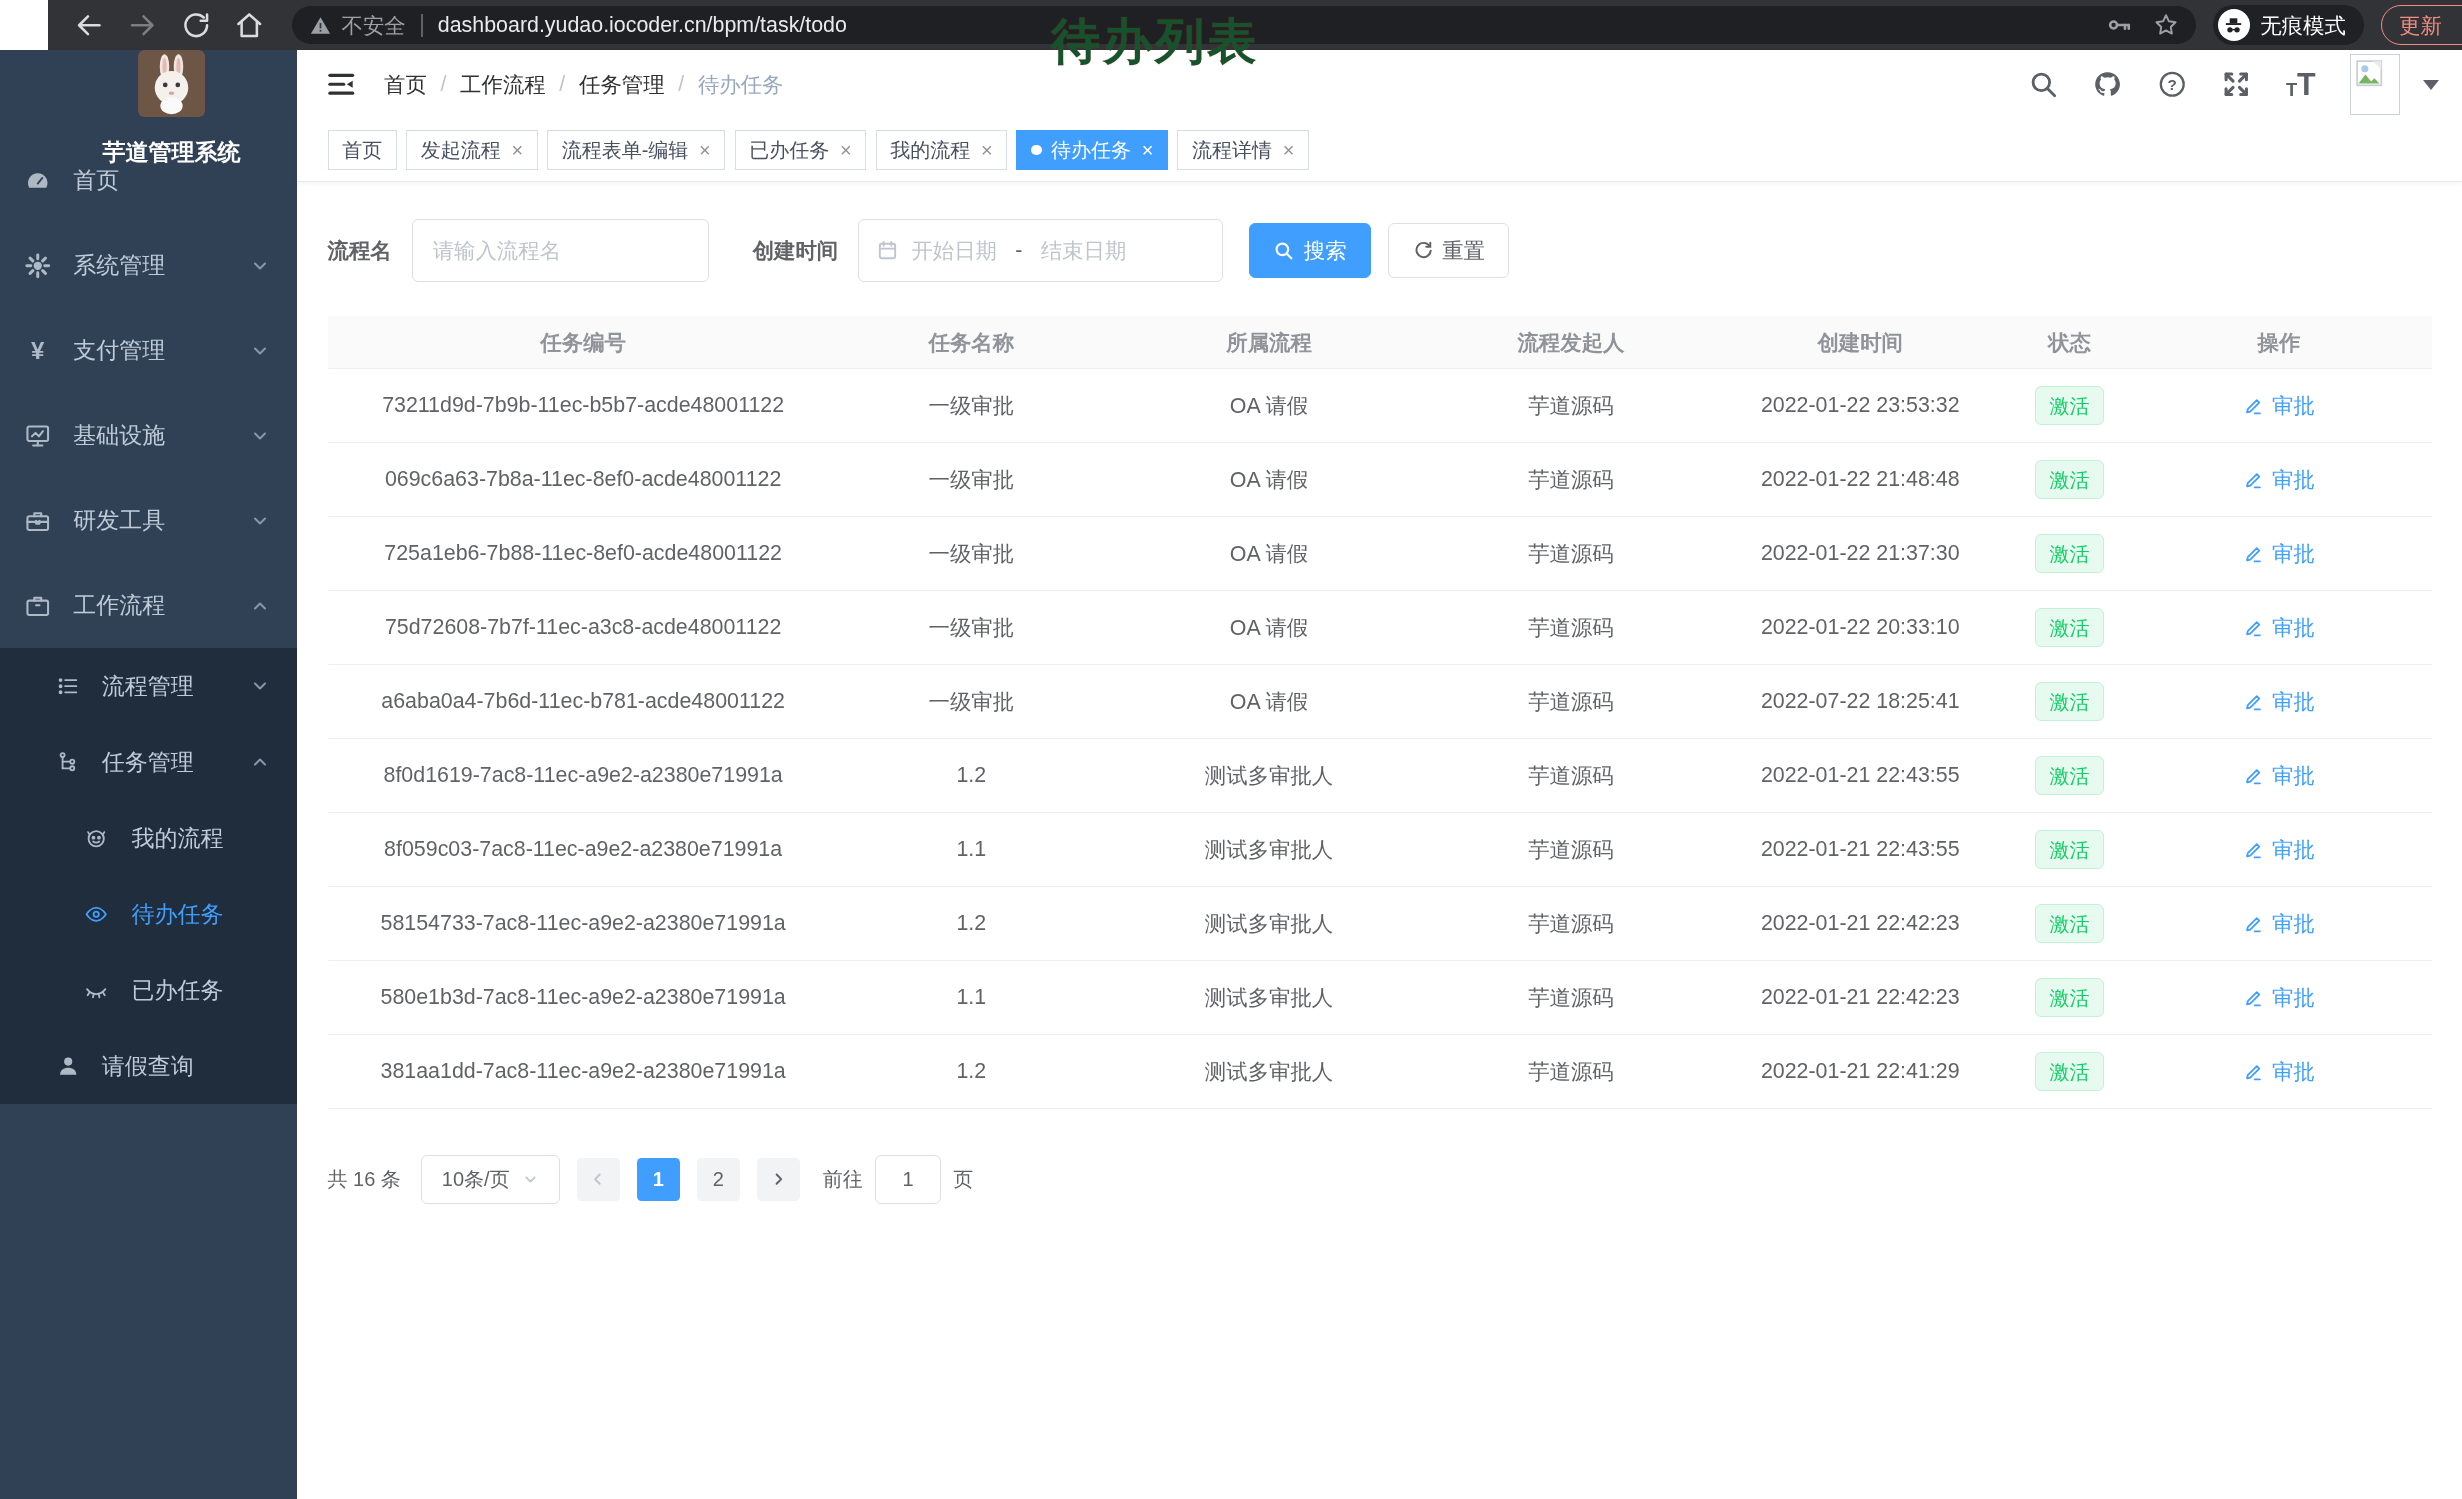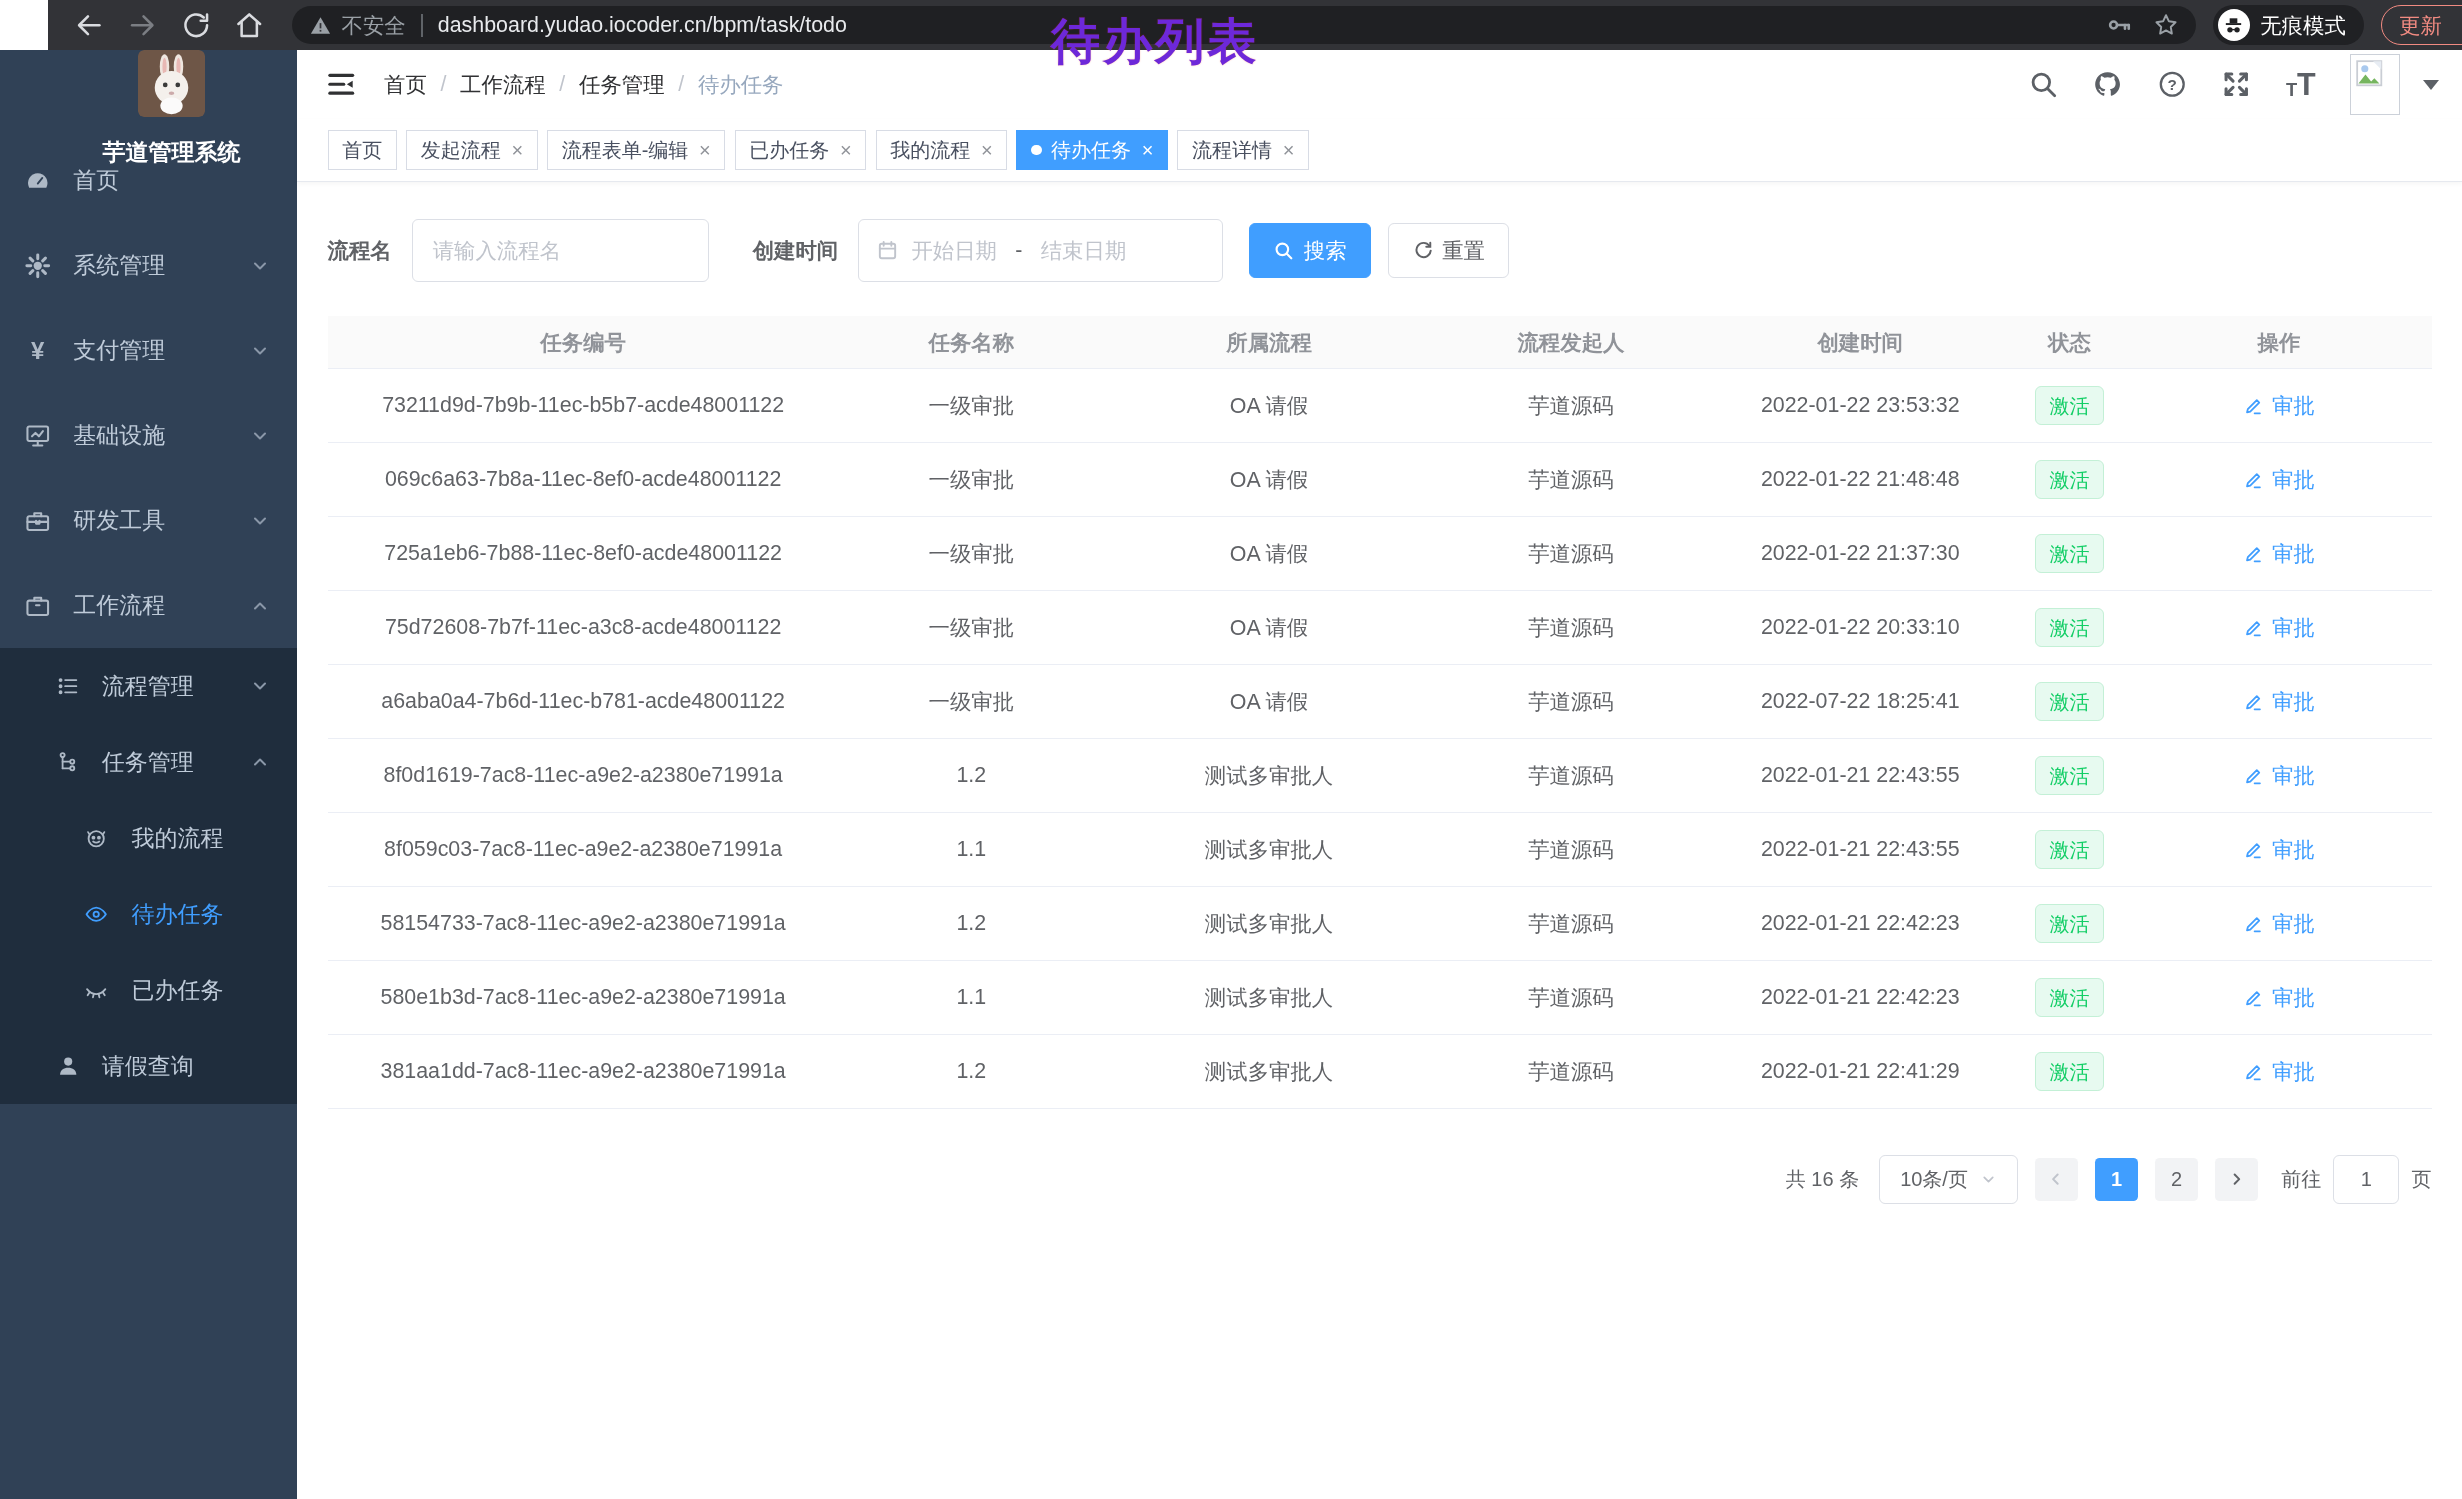--- a/index.html
+++ b/index.html
@@ -29,21 +29,21 @@
     align-items:center;justify-content:center;}
   .incog-circle svg{width:23px;height:23px;}
   .incog-label{color:#fff;font-size:21.4px;white-space:nowrap;}
   .update-pill{height:40px;border:1.5px solid #f28b82;border-radius:21.4px;display:flex;align-items:center;
     gap:29px;padding:0 12.2px 0 17px;margin-left:17px;flex:none;}
   .update-label{color:#f28b82;font-size:21.4px;white-space:nowrap;}
   .dots{display:flex;flex-direction:column;gap:3.8px;padding:3.1px 4.6px;}
   .dots i{width:4.6px;height:4.6px;border-radius:50%;background:#f28b82;display:block;}
 
   
-  .annotation{position:absolute;left:1051px;top:17px;z-index:60;color:#6d28d9;
+  .annotation{position:absolute;left:1051px;top:17px;z-index:60;color:#14532d;
     font-size:49px;font-weight:700;line-height:1;letter-spacing:3.1px;text-shadow:0 0 1.5px rgba(255,43,0,.4);}
 
   
   .app{position:absolute;left:0;top:50px;width:2462px;height:1449px;display:flex;}
   .sidebar{width:297px;background:#304156;height:100%;flex:none;color:#bfcbd9;}
   .content{flex:1;min-width:0;display:flex;flex-direction:column;background:#fff;}
 
   
   .logo-row{height:88px;display:flex;align-items:center;padding-left:46px;gap:20px;flex-direction:column;}
   .logo-img{width:67px;height:67px;border-radius:6.1px;overflow:hidden;flex:none;}
@@ -129,21 +129,21 @@
   .cell:nth-child(5){width:14.5%;}
   .cell:nth-child(6){width:5.4%;}
   .cell:nth-child(7){width:14.5%;}
   .badge{font-size:20px;color:#13ce66;background:#e7faf0;border:1.5px solid #c3f0d6;border-radius:6.1px;
     padding:6.1px 13.7px;line-height:1.2;}
   .act-link{display:flex;align-items:center;gap:7.6px;color:#409eff;font-size:21.4px;cursor:pointer;}
   .act-link .pic{width:21.4px;height:21.4px;display:flex;}
   .act-link .pic svg{width:100%;height:100%;}
 
   
-  .pagination{margin-top:46px;display:flex;align-items:center;justify-content:flex-end;}
+  .pagination{margin-top:46px;display:flex;align-items:center;}
   .ptotal{font-size:20px;color:#606266;margin-right:20px;}
   .psel{width:139px;height:49px;border:1.5px solid #dcdfe6;border-radius:6.1px;display:flex;align-items:center;
     justify-content:center;gap:12.2px;color:#606266;font-size:20px;cursor:pointer;}
   .psel .chev{width:17px;height:17px;color:#c0c4cc;display:flex;}
   .psel .chev svg{width:100%;height:100%;}
   .pbtn{min-width:43px;height:43px;border-radius:4.6px;background:#f2f3f5;display:flex;align-items:center;
     justify-content:center;font-size:20px;color:#606266;margin-left:17px;cursor:pointer;padding:0 6.1px;}
   .pbtn .chev{width:18.3px;height:18.3px;display:flex;}
   .pbtn .chev svg{width:100%;height:100%;}
   .pbtn.prev{color:#c0c4cc;}

